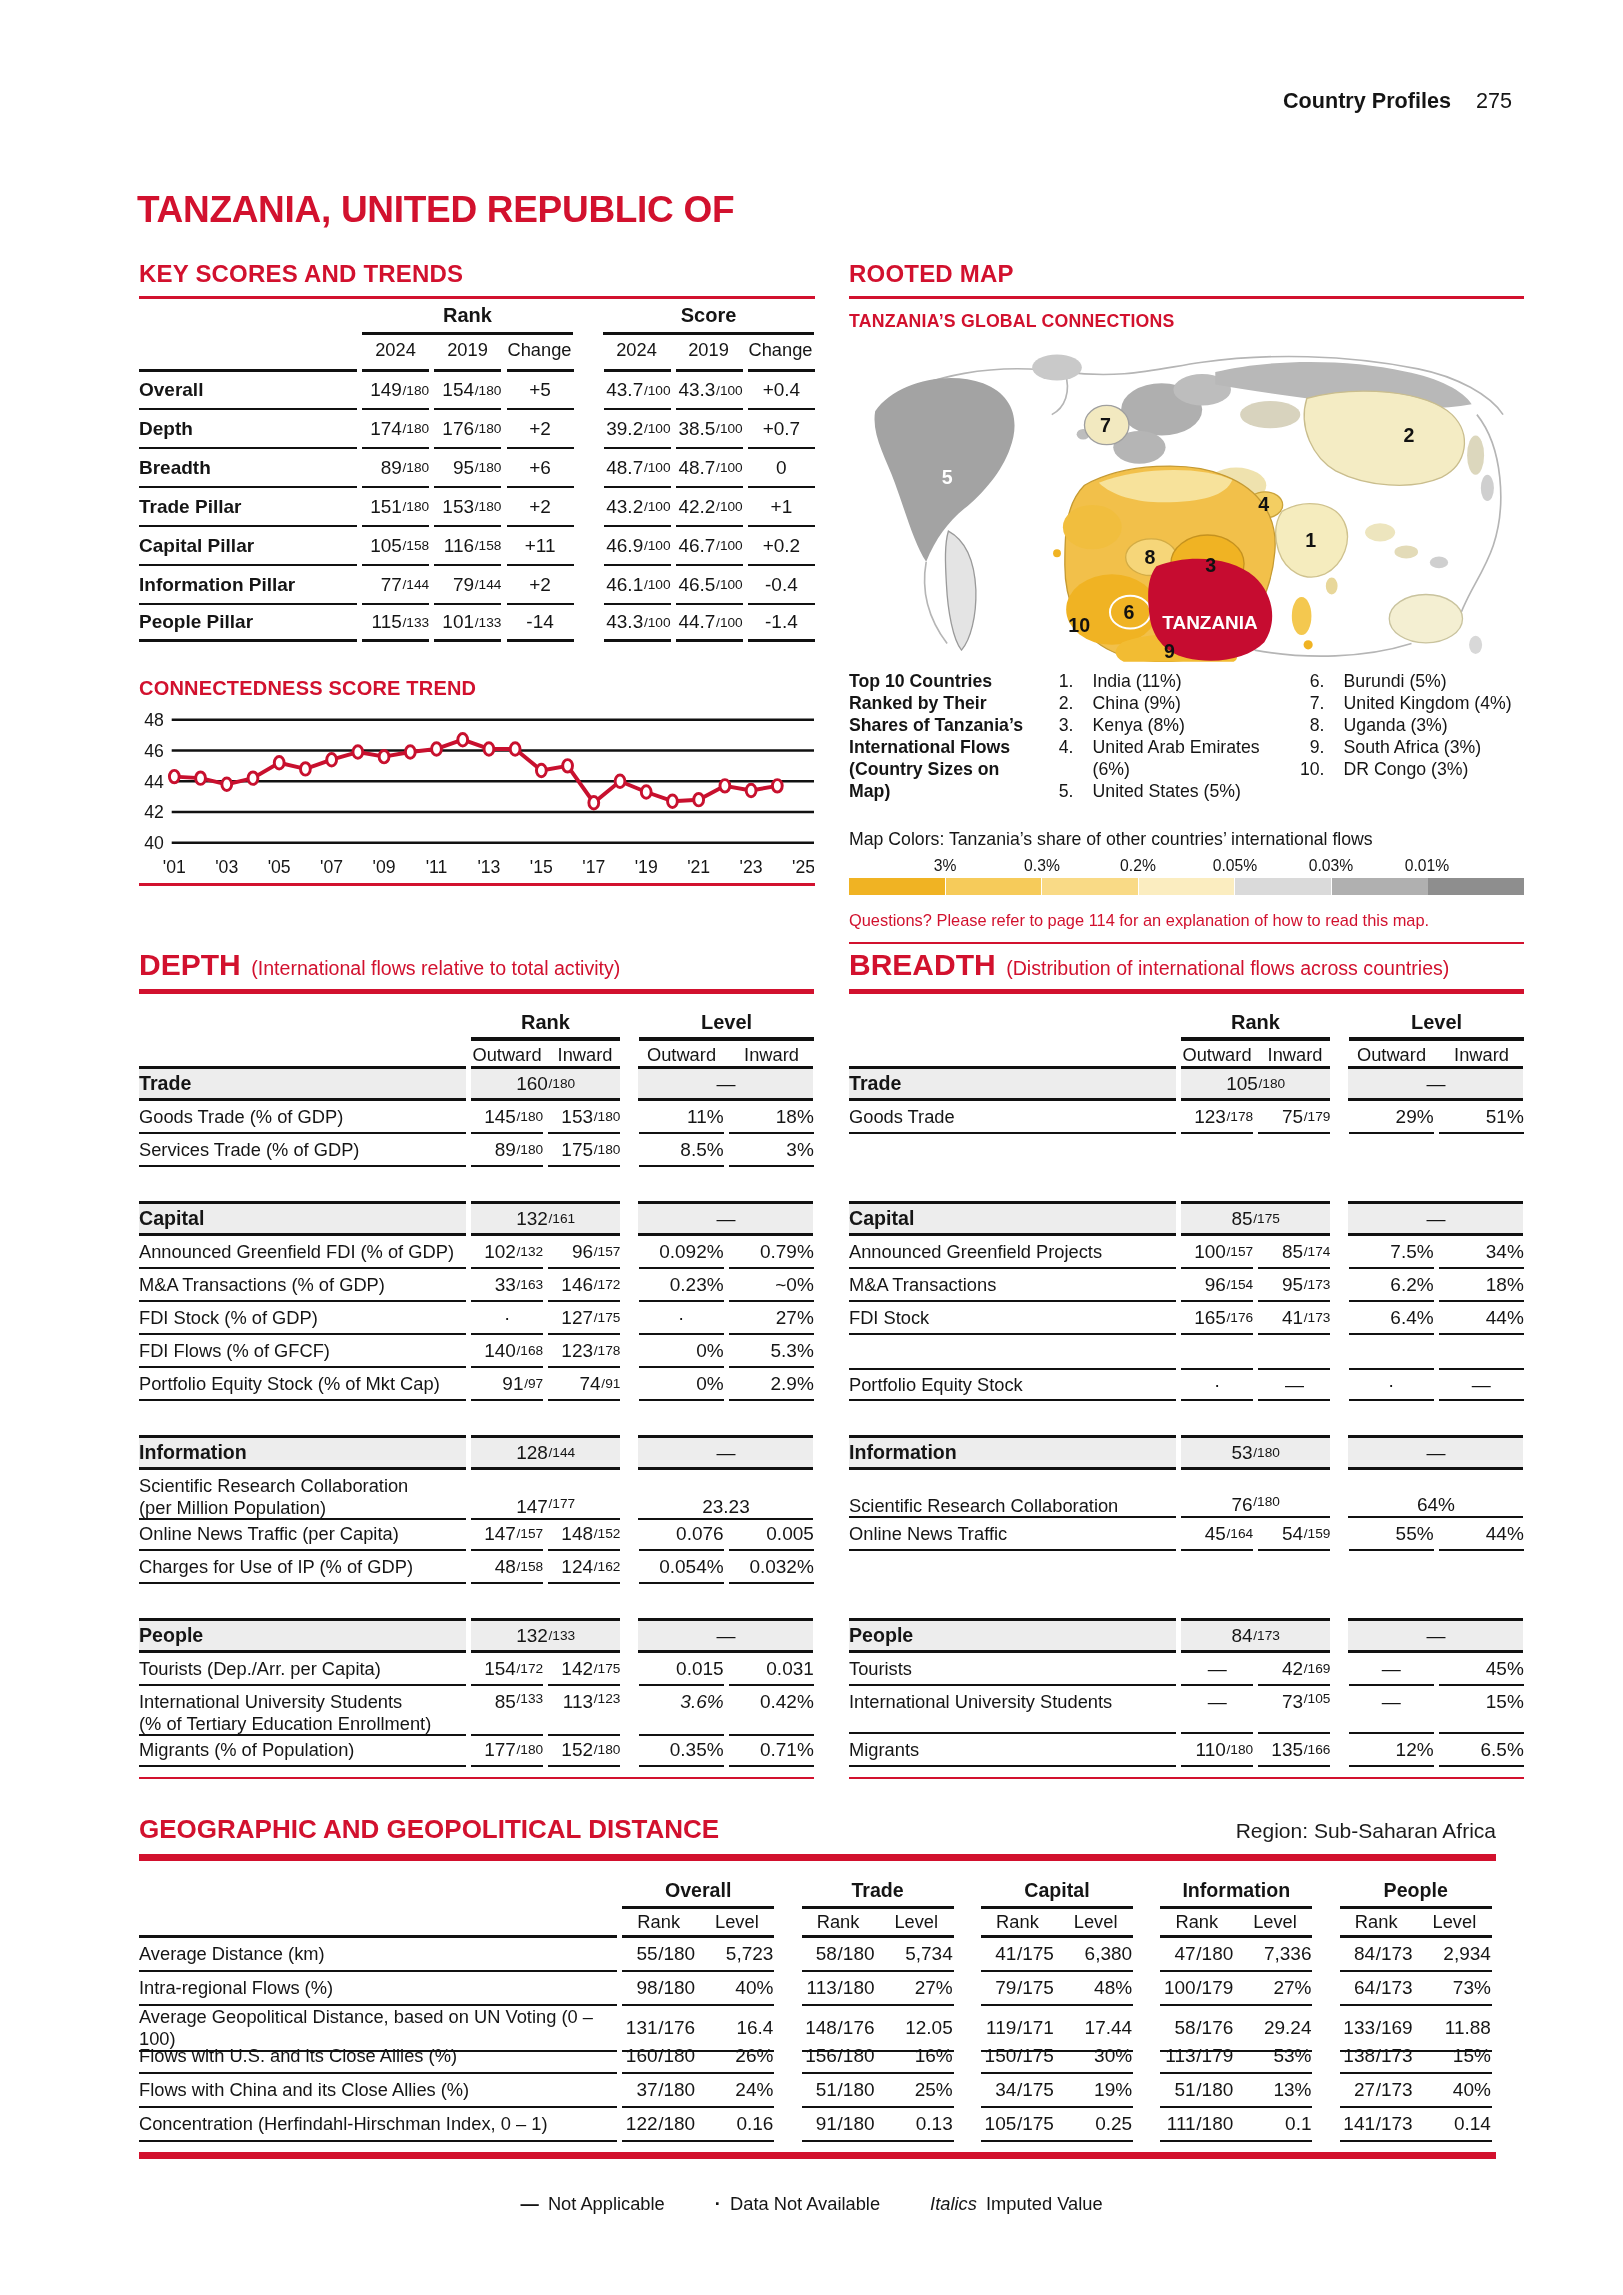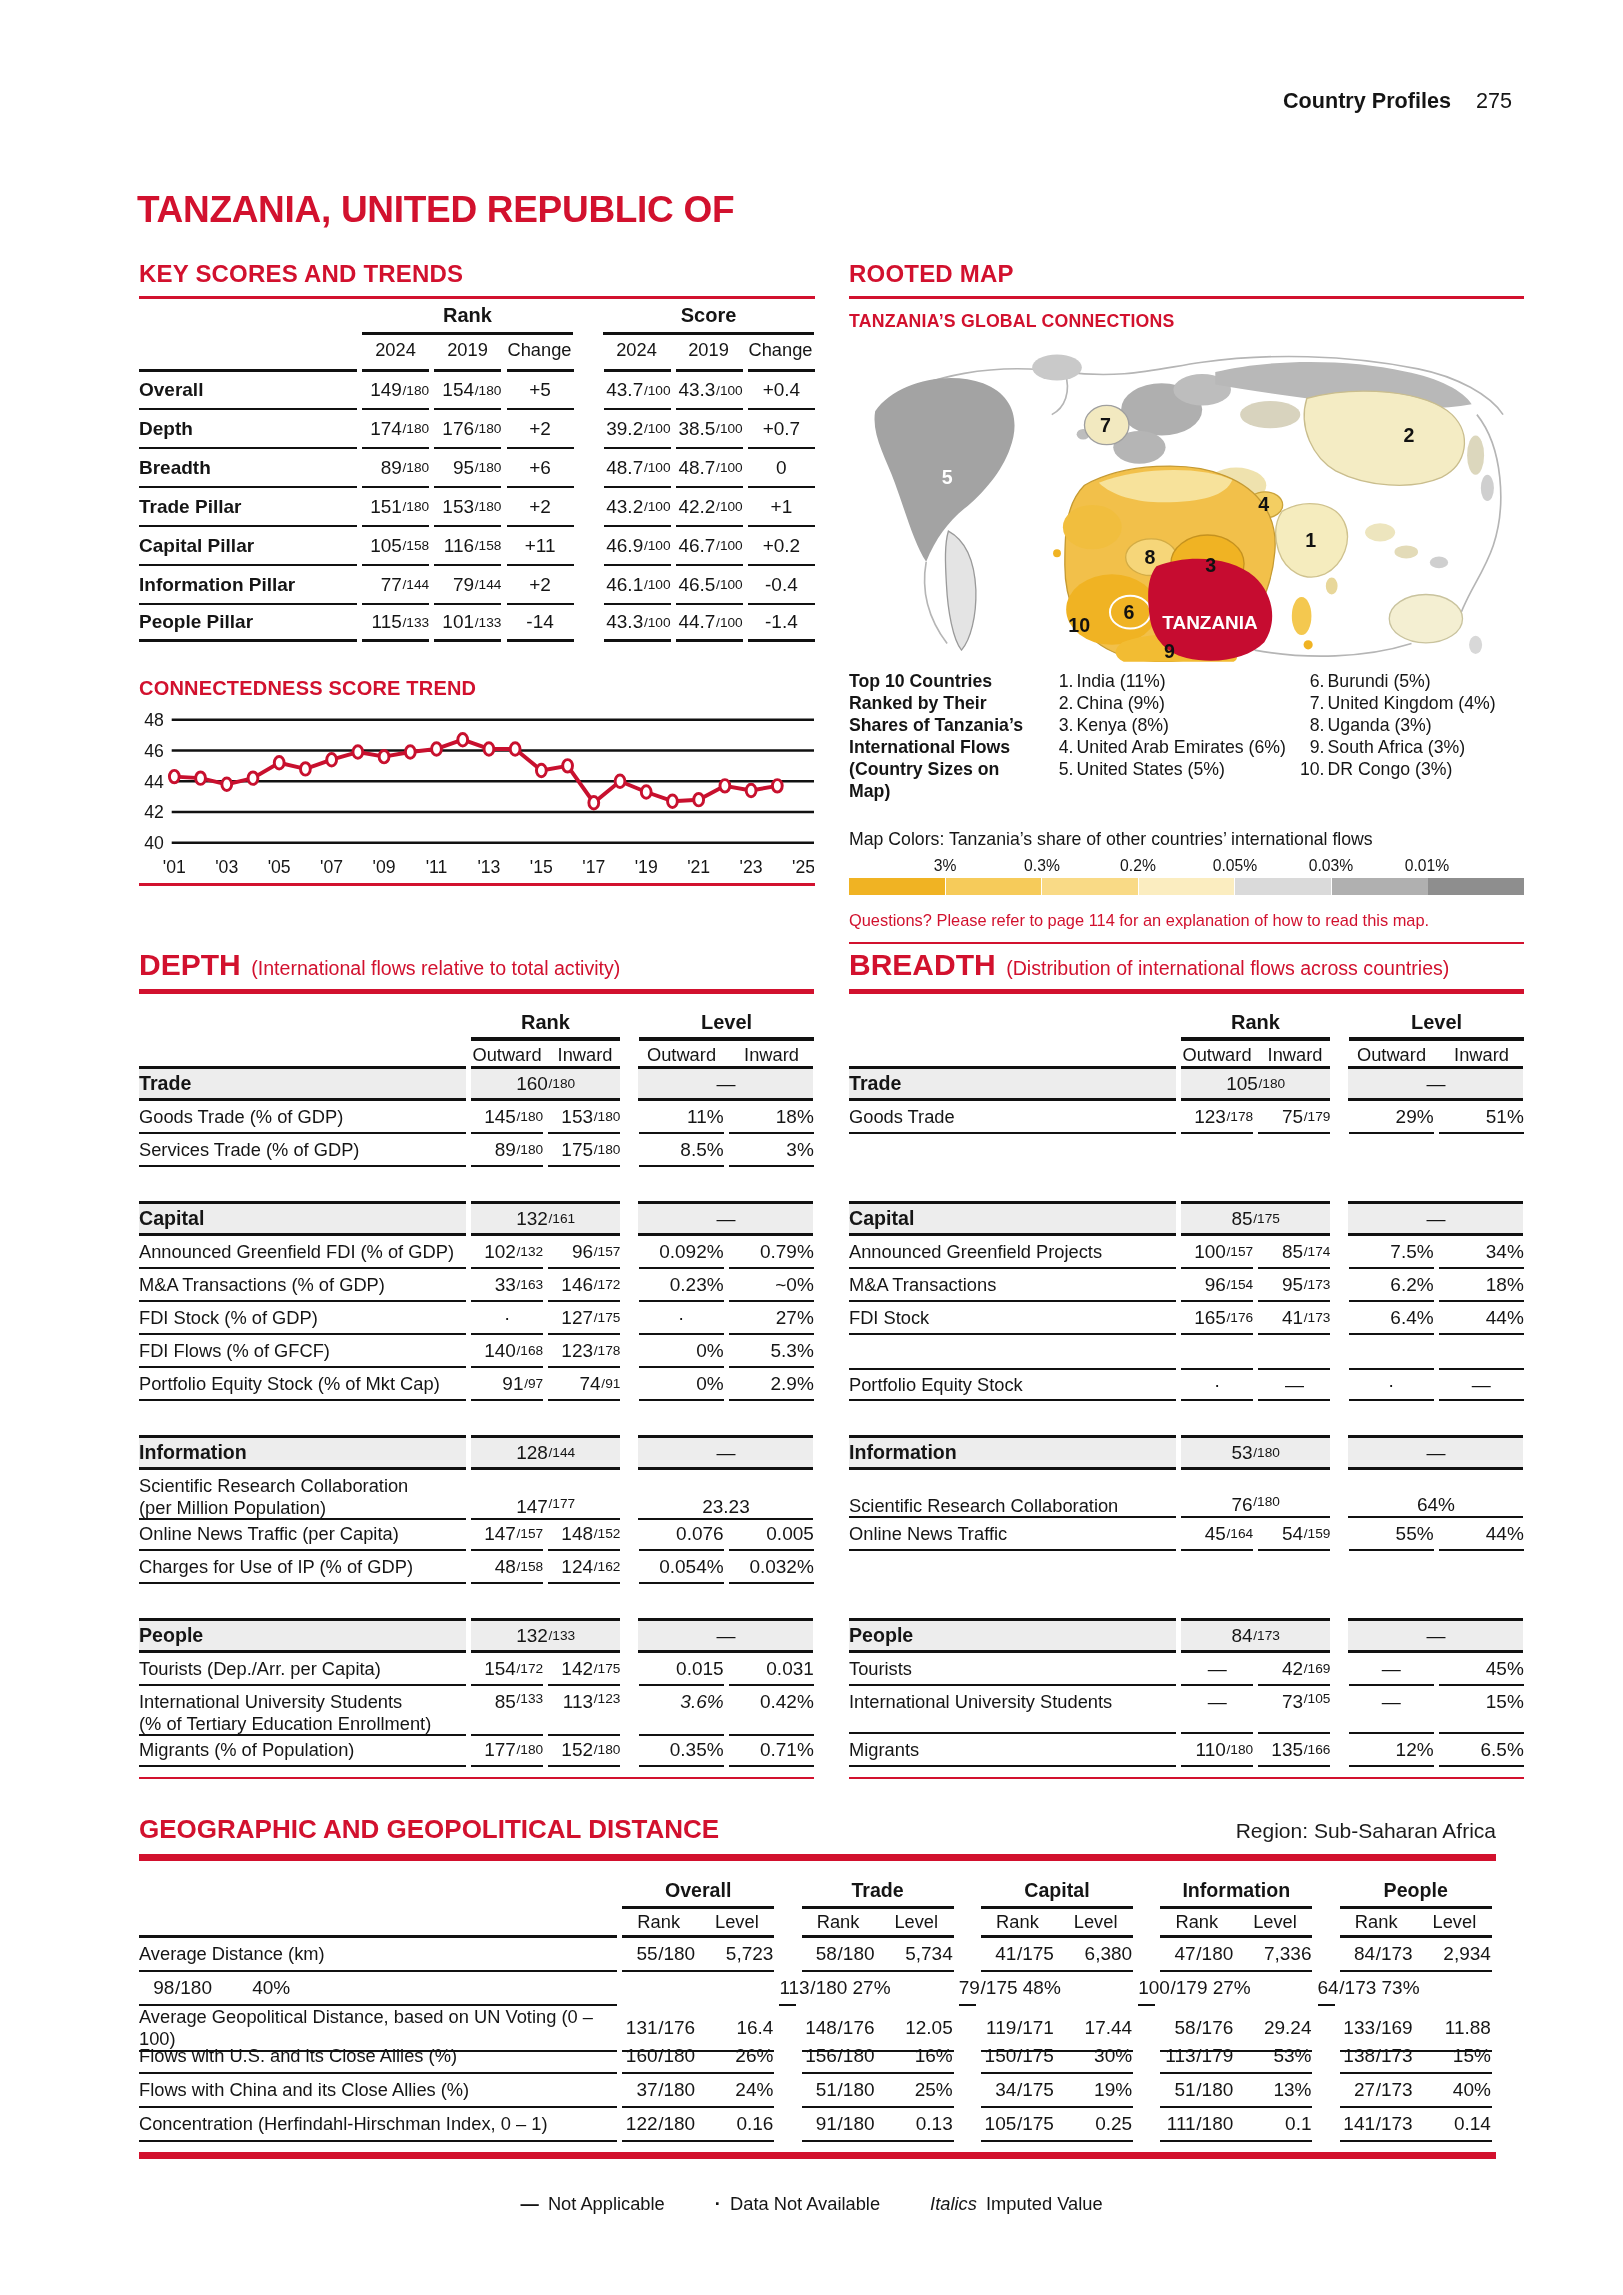--- a/index.html
+++ b/index.html
@@ -61,21 +61,21 @@
   .srow .num{width:100%;display:flex;justify-content:center}
   .sp{height:34px}
   .ctr{justify-content:center}
   .it{font-style:italic}
   
   .rm-sub{font-size:17.7px;font-weight:700;color:var(--red);margin-top:11.8px;letter-spacing:0.2px}
   .top10{display:grid;grid-template-columns:196px 251px 228px;margin-top:6.5px}
   .cap b{display:block;font-size:17.7px;line-height:22px;font-weight:700}
   .t10item{display:flex;font-size:17.7px;line-height:22px}
   .t10item .rk{width:23.6px;text-align:right;flex:none}
-  .t10item .tx{margin-left:3px}
+  .t10item .tx{margin-left:19px}
   .mapcap{font-size:17.7px;margin-top:27px}
   .scale{position:relative;height:41px;margin-top:6.5px}
   .scale .lab{position:absolute;top:0;font-size:15.7px;transform:translateX(-50%)}
   .scalebar{position:absolute;top:21px;left:0;right:0;height:17px;display:flex;gap:0.7px}
   .scalebar div{flex:1}
   .quest{font-size:16.4px;color:var(--red);margin-top:13px}
   
   .geo-head{display:flex;justify-content:space-between;align-items:baseline}
   .geo-head .h{font-size:26px;font-weight:700;color:var(--red)}
   .geo-head .rg{font-size:21px;color:#1c1c1c}
@@ -1041,20 +1041,21 @@
           </div>
           <div class="gp"></div>
         <div>
             <span class="pair">
               <span><span>84</span><span class="of">/173</span></span>
               <span>2,934</span>
             </span>
           </div>
       </div>
       <div class="grow geo-r">
+        <div class="lb">Intra-regional Flows (%)</div>
         <div>
             <span class="pair">
               <span><span>98</span><span class="of">/180</span></span>
               <span>40%</span>
             </span>
           </div>
           <div class="gp"></div>
         <div>
             <span class="pair">
               <span><span>113</span><span class="of">/180</span></span>

